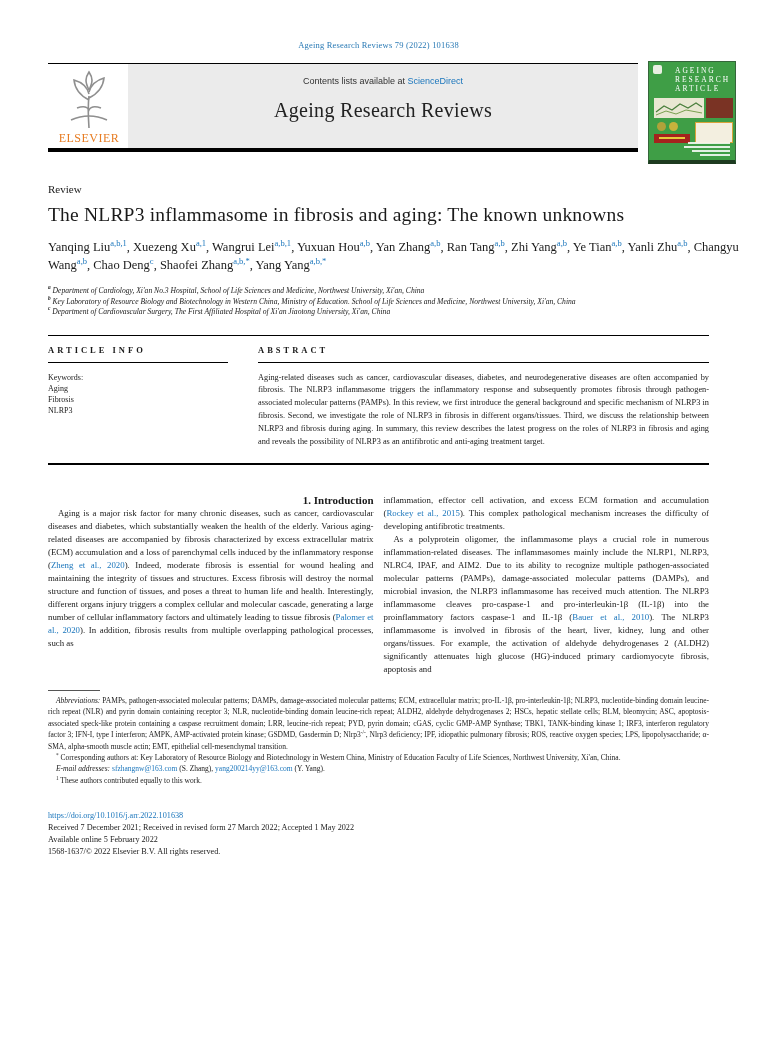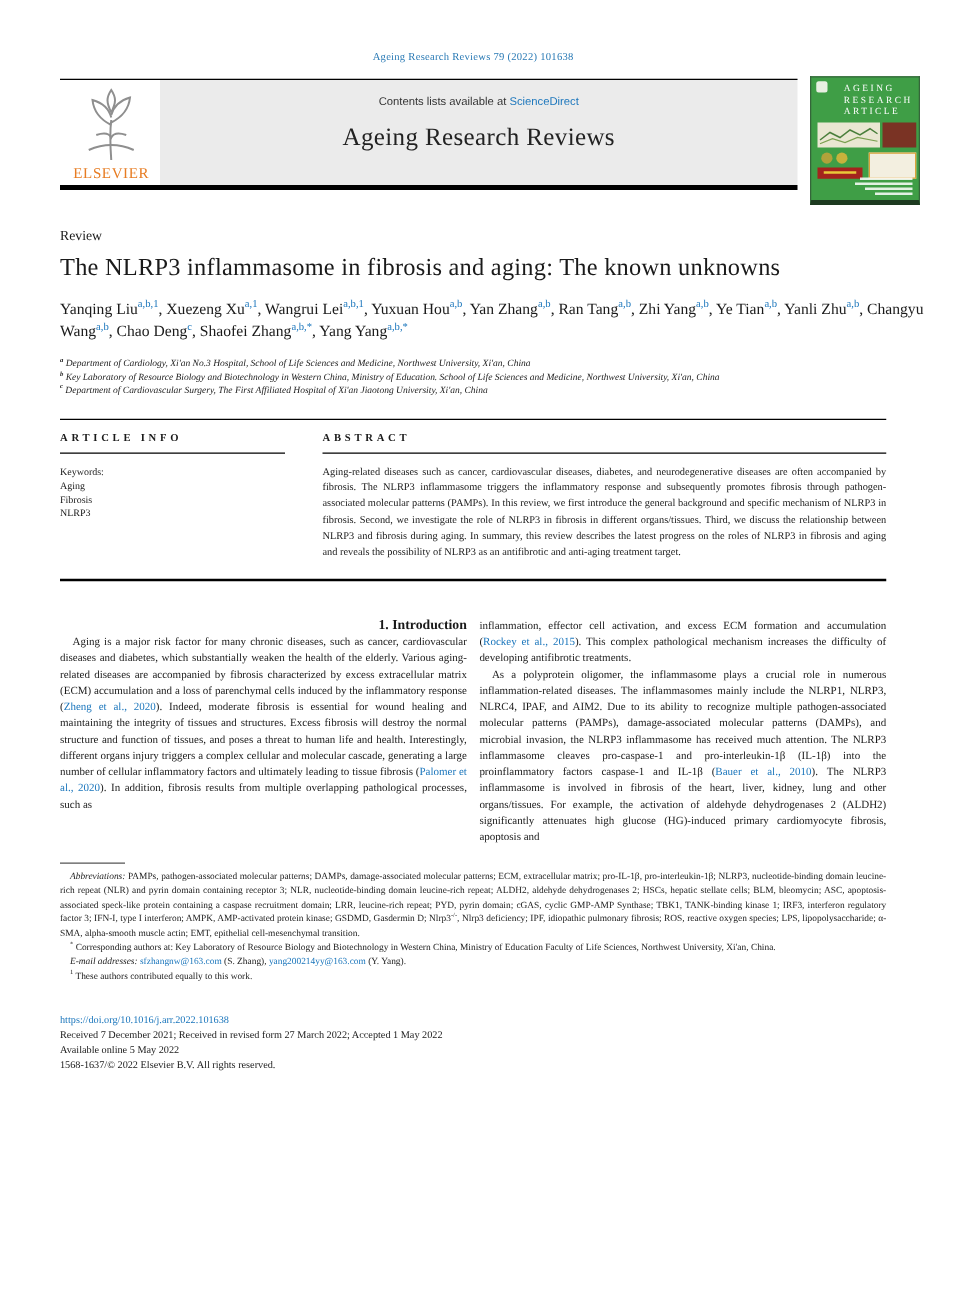--- a/index.html
+++ b/index.html
@@ -190,17 +190,17 @@
   <div class="footnote">
     <div class="footnote-p"><span class="seg-it">Abbreviations:</span><span> PAMPs, pathogen-associated molecular patterns; DAMPs, damage-associated molecular patterns; ECM, extracellular matrix; pro-IL-1β, pro-interleukin-1β; NLRP3, nucleotide-binding domain leucine-rich repeat (NLR) and pyrin domain containing receptor 3; NLR, nucleotide-binding domain leucine-rich repeat; ALDH2, aldehyde dehydrogenases 2; HSCs, hepatic stellate cells; BLM, bleomycin; ASC, apoptosis-associated speck-like protein containing a caspase recruitment domain; LRR, leucine-rich repeat; PYD, pyrin domain; cGAS, cyclic GMP-AMP Synthase; TBK1, TANK-binding kinase 1; IRF3, interferon regulatory factor 3; IFN-I, type I interferon; AMPK, AMP-activated protein kinase; GSDMD, Gasdermin D; Nlrp3</span><span class="seg-supk">-/-</span><span>, Nlrp3 deficiency; IPF, idiopathic pulmonary fibrosis; ROS, reactive oxygen species; LPS, lipopolysaccharide; α-SMA, alpha-smooth muscle actin; EMT, epithelial cell-mesenchymal transition.</span></div>
     <div class="footnote-np"><span class="seg-supk">*</span><span> Corresponding authors at: Key Laboratory of Resource Biology and Biotechnology in Western China, Ministry of Education Faculty of Life Sciences, Northwest University, Xi'an, China.</span></div>
     <div class="footnote-np"><span class="seg-it">E-mail addresses:</span><span> </span><span class="seg-link">sfzhangnw@163.com</span><span> (S. Zhang), </span><span class="seg-link">yang200214yy@163.com</span><span> (Y. Yang).</span></div>
     <div class="footnote-np"><span class="seg-supk">1</span><span> These authors contributed equally to this work.</span></div>
   </div>
 
   <div class="footer">
     <div class="blue-link">https://doi.org/10.1016/j.arr.2022.101638</div>
     <div>Received 7 December 2021; Received in revised form 27 March 2022; Accepted 1 May 2022</div>
-    <div>Available online 5 May 2022</div>
+    <div>Available online 5 February 2022</div>
     <div>1568-1637/© 2022 Elsevier B.V. All rights reserved.</div>
   </div>
 
 </div>
 
 </body></html>

